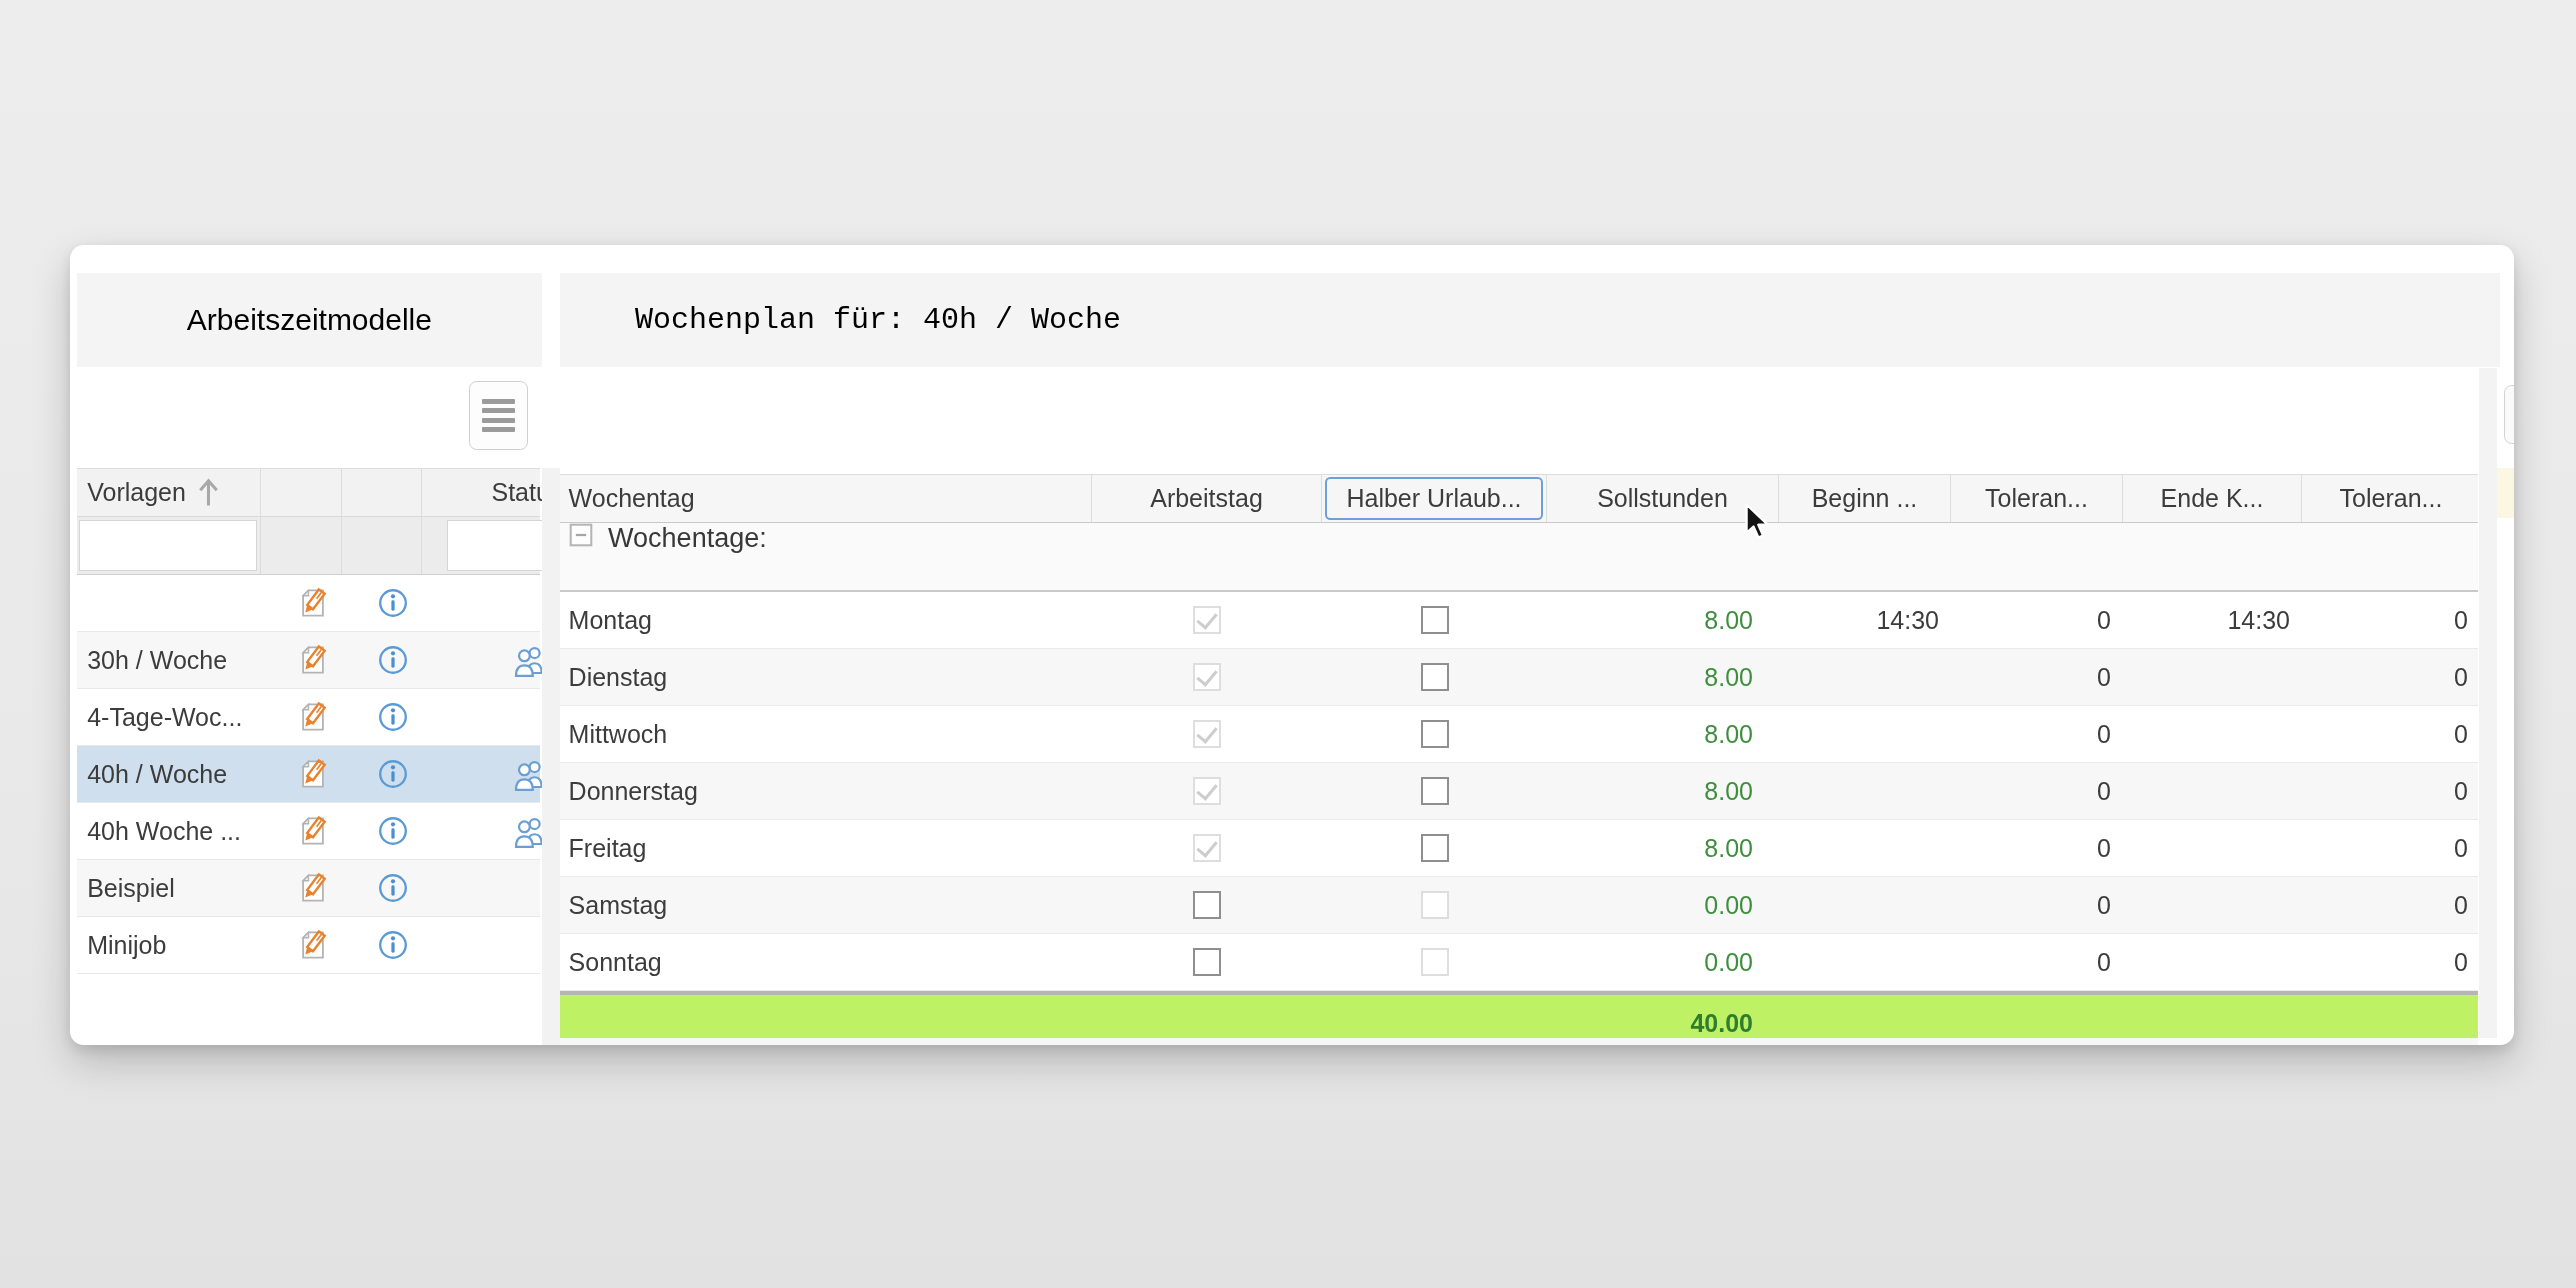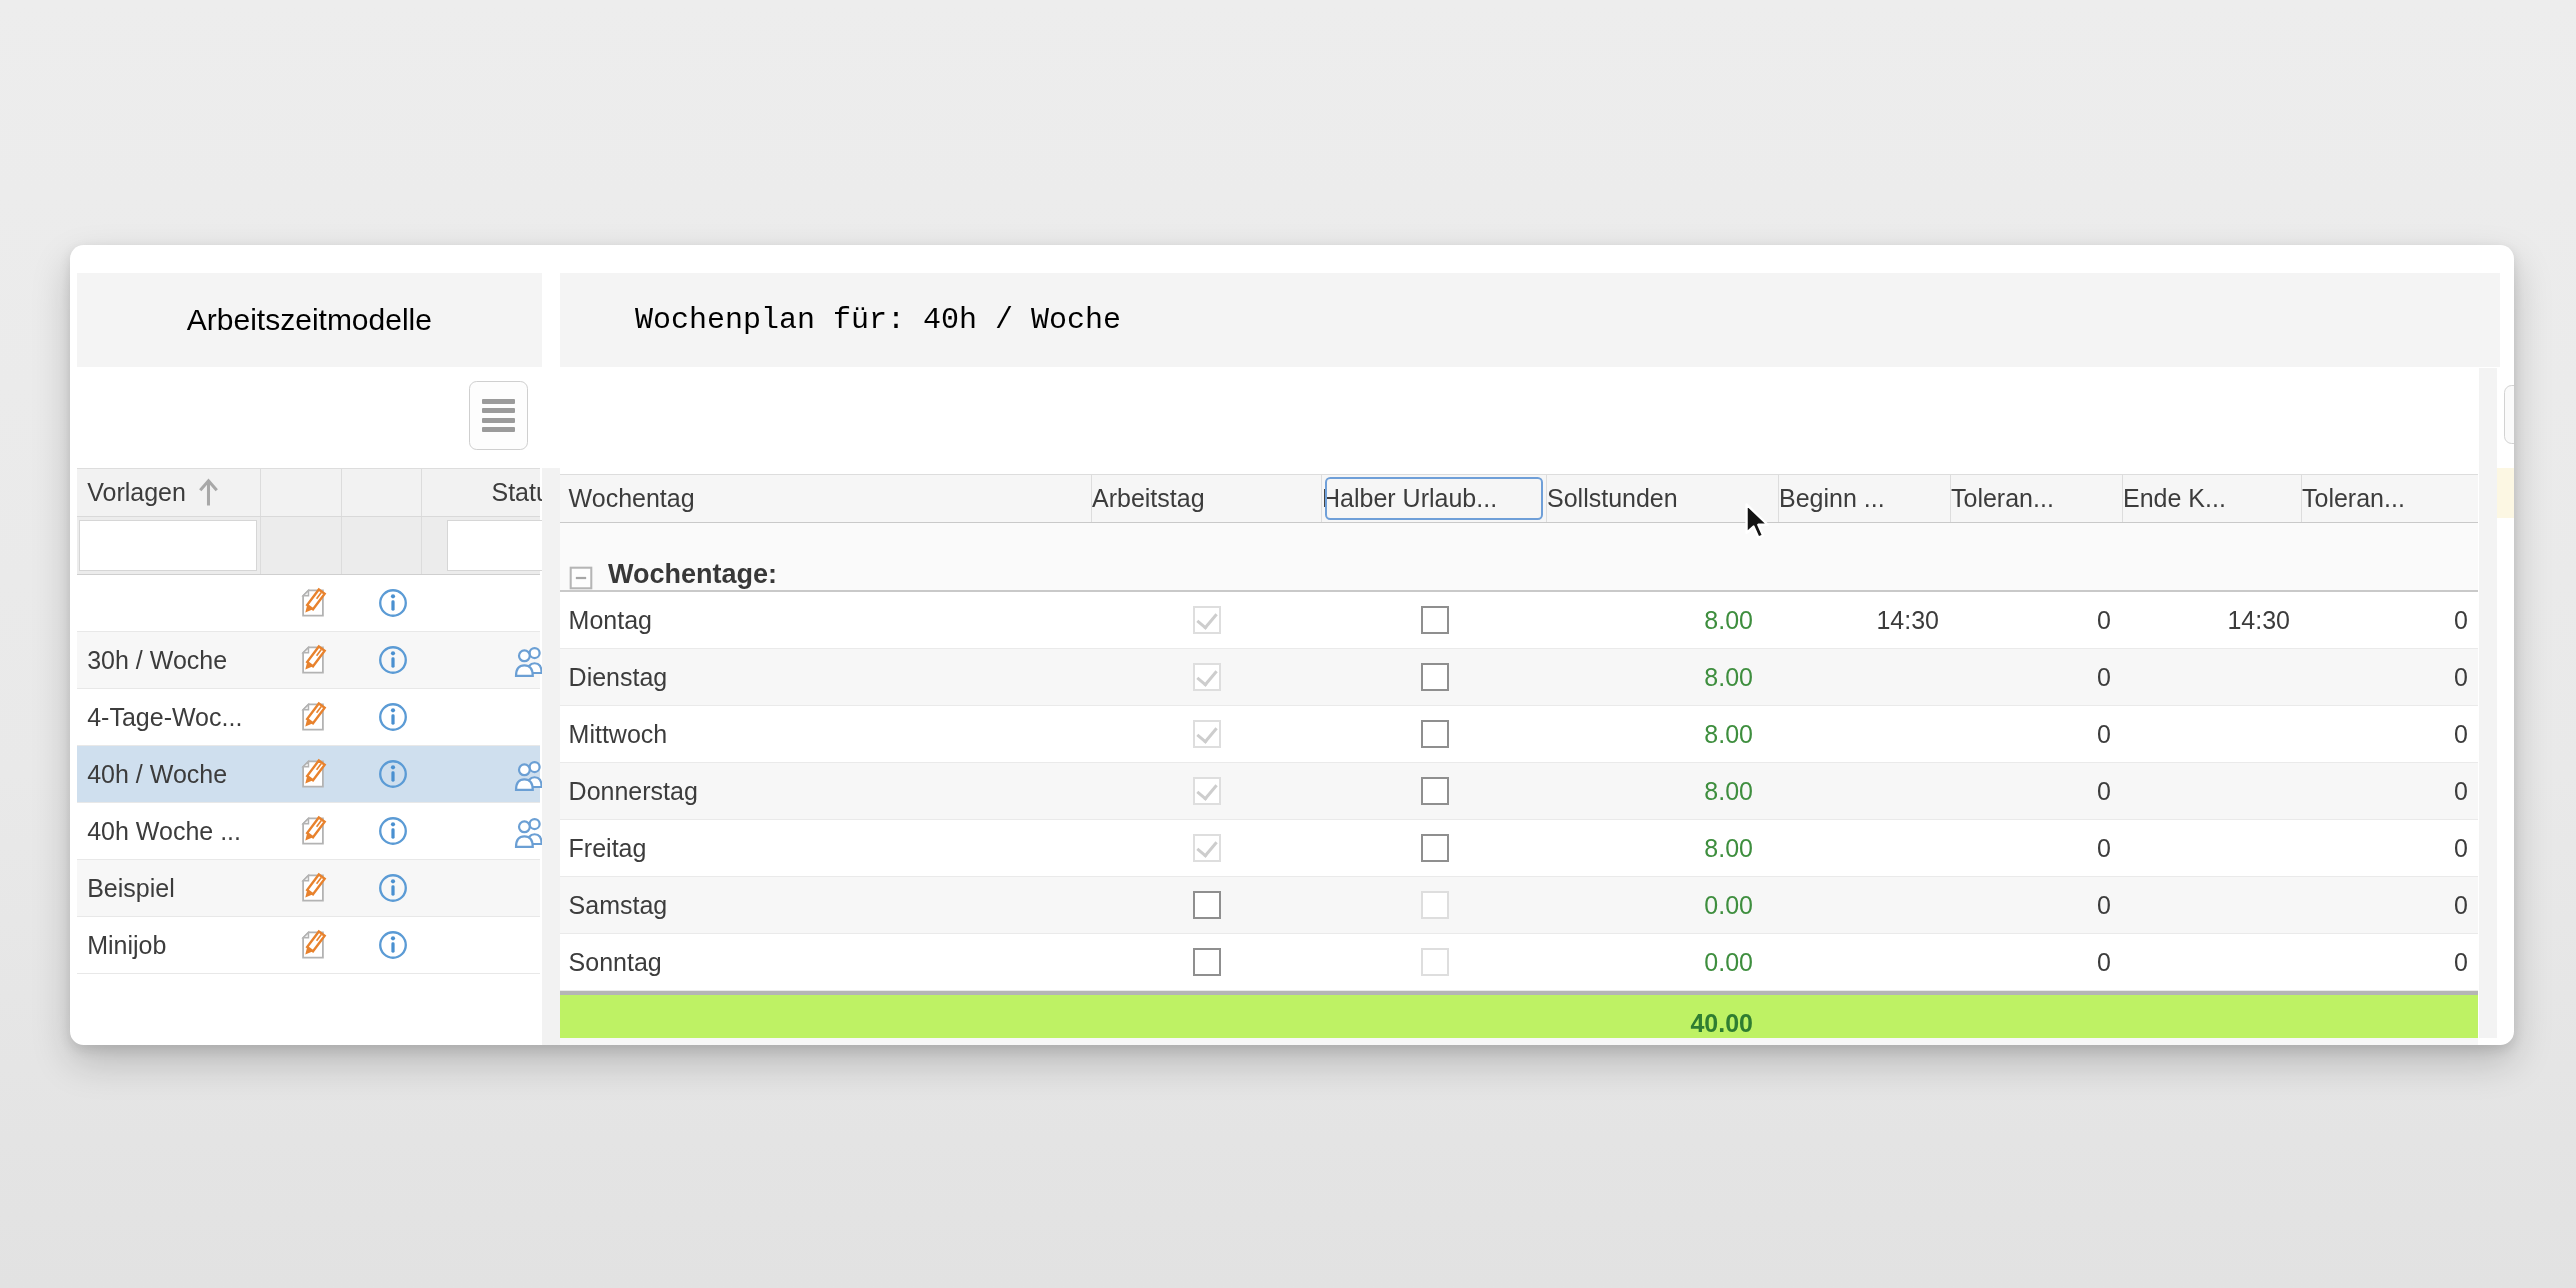--- a/index.html
+++ b/index.html
@@ -41,27 +41,27 @@
   .lcell{display:flex;align-items:center;font-size:25px;color:#3c3c3c;overflow:hidden;white-space:nowrap;}
   .lcell.name{padding-left:10.3px;}
   .lcell.icn{justify-content:center;}
   .lcell.status{justify-content:flex-end;gap:8.6px;padding-right:15.5px;}
   
   .sep{position:absolute;left:472px;top:223px;width:18px;height:577px;background:#f2f2f2;}
   
   .rgrid{position:absolute;left:490px;top:229px;width:1918px;border-top:1.7px solid #ddd;}
   .rrow{display:grid;grid-template-columns:532px 230px 225px 232px 172px 172px 179px 178px;}
   .rhead{height:47px;background:#f6f6f6;border-bottom:1.7px solid #c9c9c9;}
-  .rhead .hc{display:flex;align-items:center;font-size:25px;color:#3c3c3c;
+  .rhead .hc{display:flex;align-items:center;justify-content:center;font-size:25px;color:#3c3c3c;
              border-right:1.7px solid #ddd;position:relative;}
   .rhead .hc:last-child{border-right:none;}
   .rhead .hc.first{justify-content:flex-start;padding-left:8.6px;}
   .rhead .hc.focus::after{content:"";position:absolute;inset:1.7px 2.6px;border:2.6px solid #6f9fd8;border-radius:5.2px;}
-  .grp{height:69px;background:#fafafa;border-bottom:2.6px solid #c9c9c9;display:flex;align-items:flex-end;gap:15.5px;
-       padding-left:8.6px;box-sizing:border-box;font-weight:bold;}
+  .grp{height:69px;background:#fafafa;border-bottom:2.6px solid #c9c9c9;display:flex;align-items:flex-start;gap:15.5px;
+       padding-left:8.6px;box-sizing:border-box;}
   .grp span{font-size:27px;color:#383838;}
   .rbody .rrow{height:56px;background:#fff;border-bottom:1.7px solid #eaeaea;}
   .rbody .rrow.alt{background:#f7f7f7;}
   .rc{display:flex;align-items:center;font-size:25px;color:#3c3c3c;}
   .rc.day{padding-left:8.6px;}
   .rc.ck{justify-content:center;}
   .rc.num{justify-content:flex-end;padding-right:12px;}
   .rc.soll{justify-content:flex-end;padding-right:26px;color:#3e8e3e;}
   .rfooter{height:57px;background:#bef264;border-top:4.3px solid #b5b5b5;display:grid;
            grid-template-columns:532px 230px 225px 232px 172px 172px 179px 178px;}

